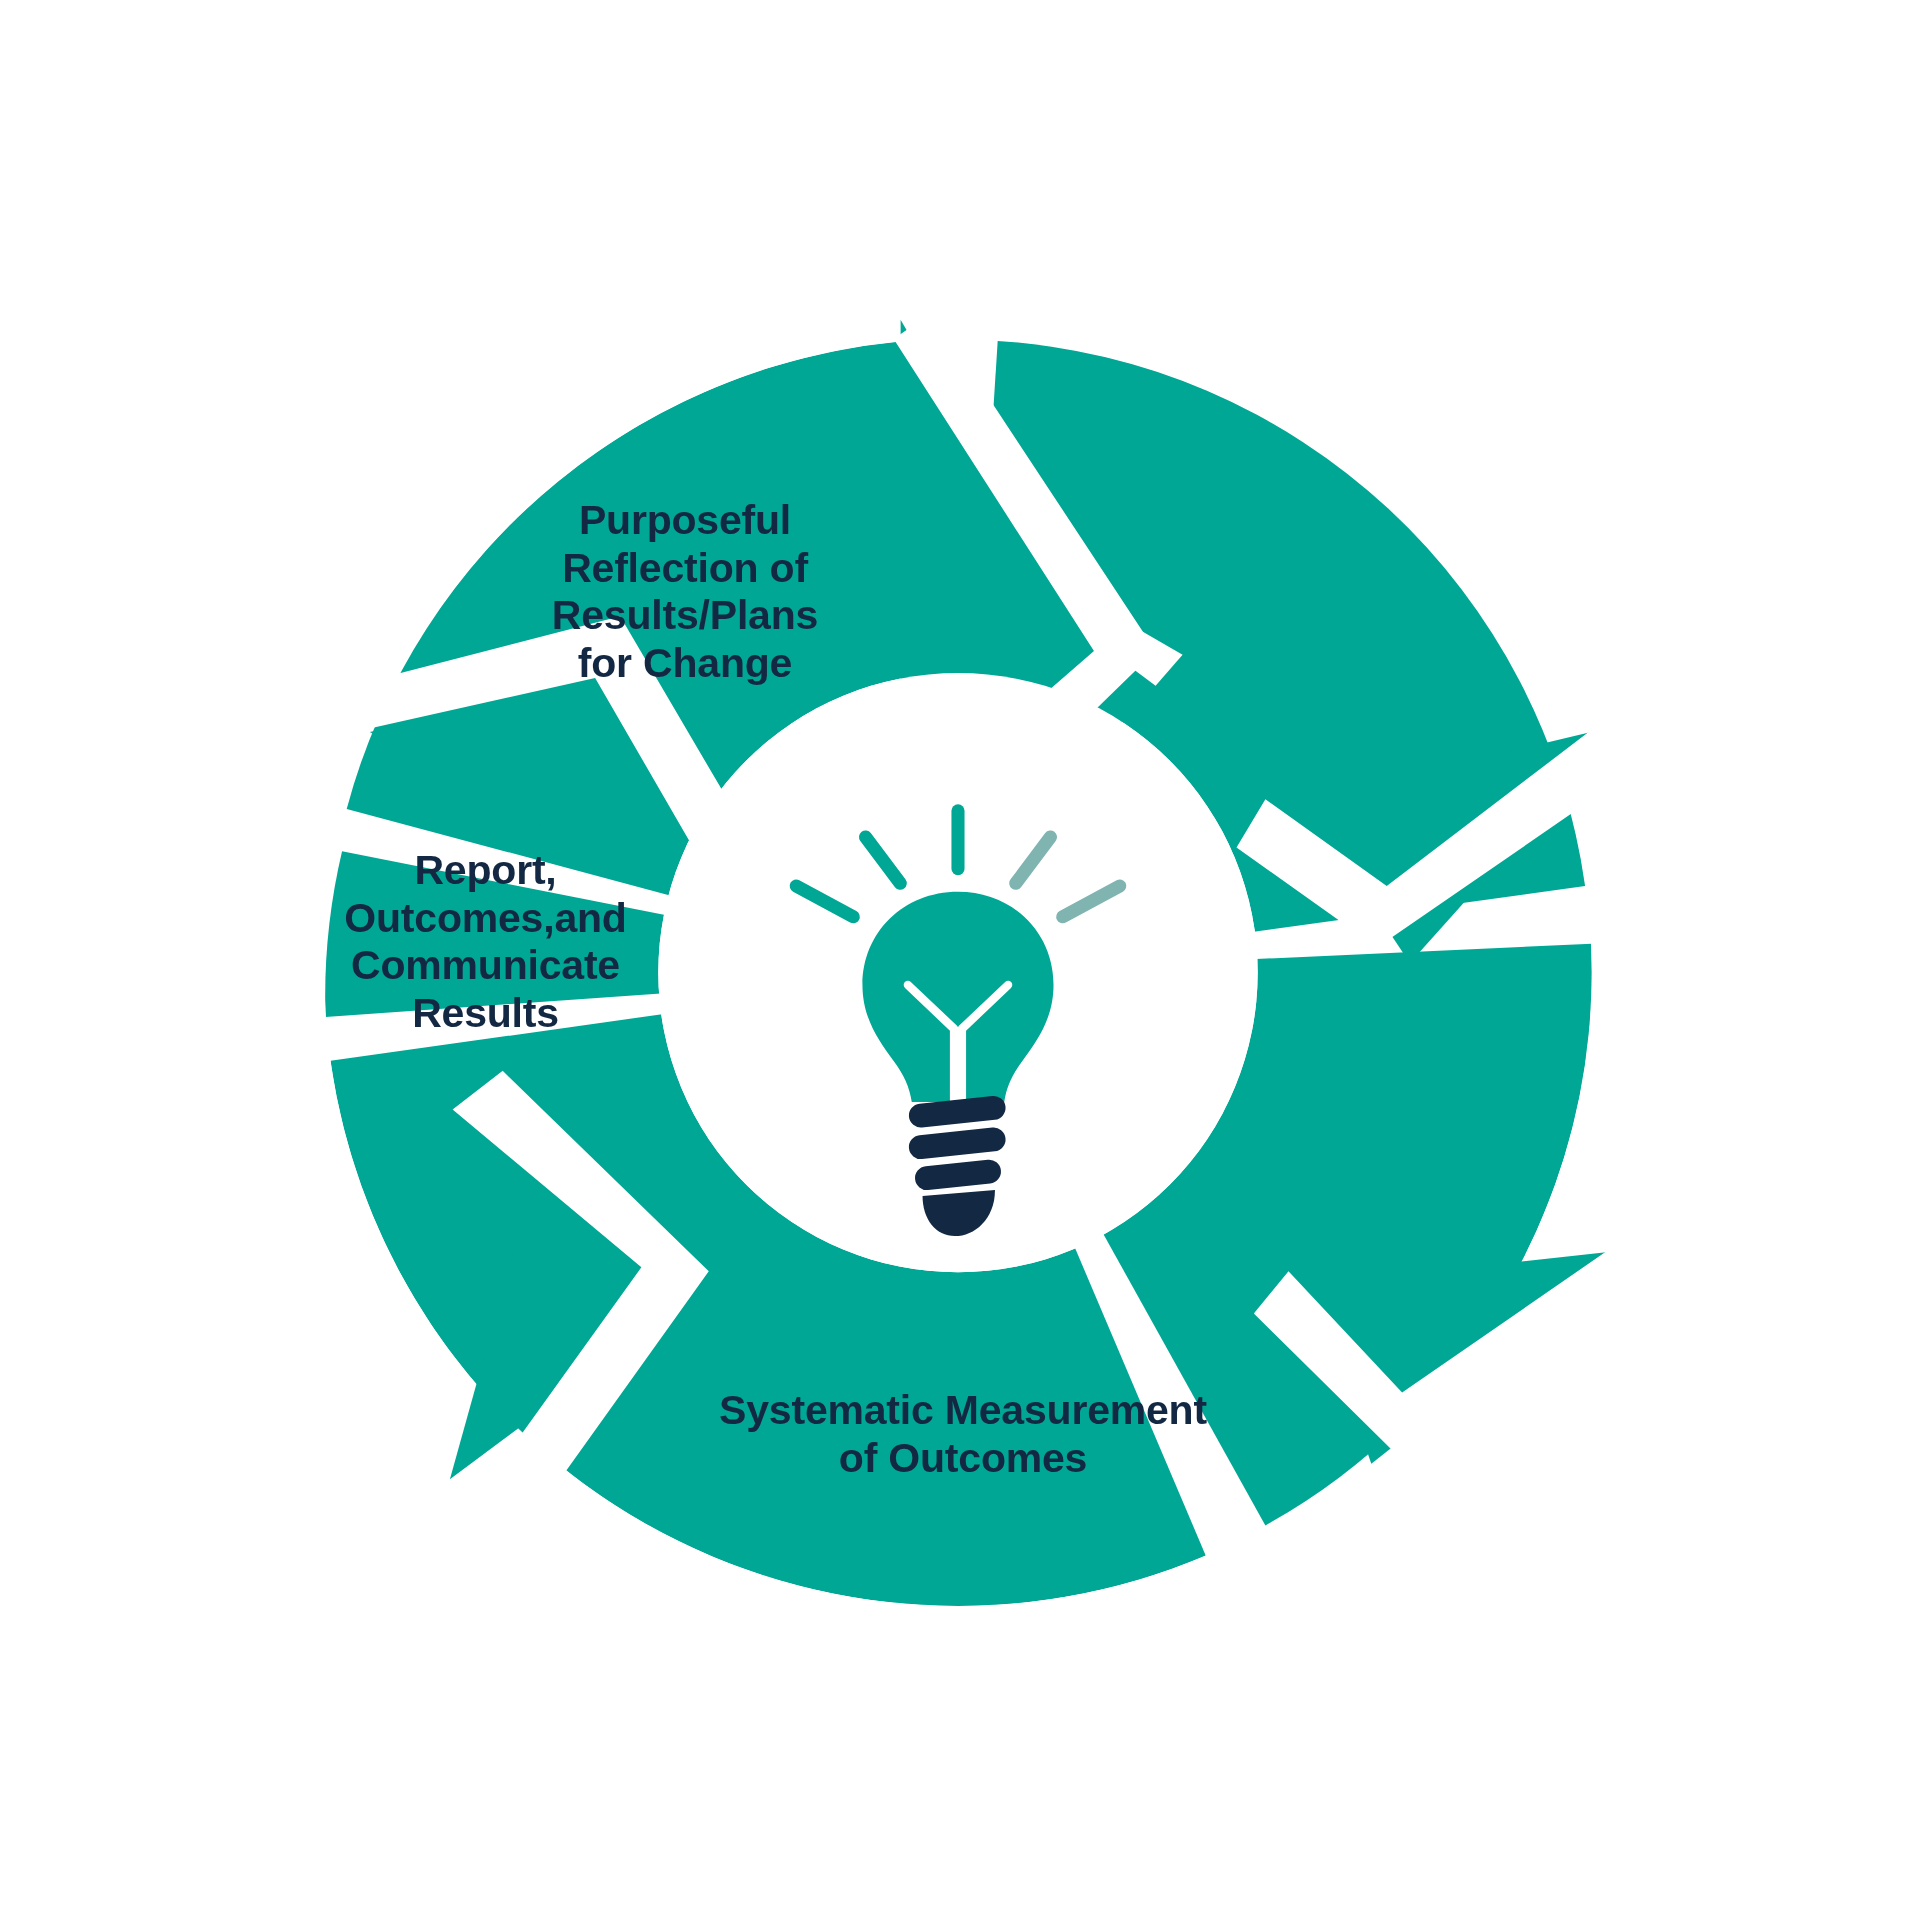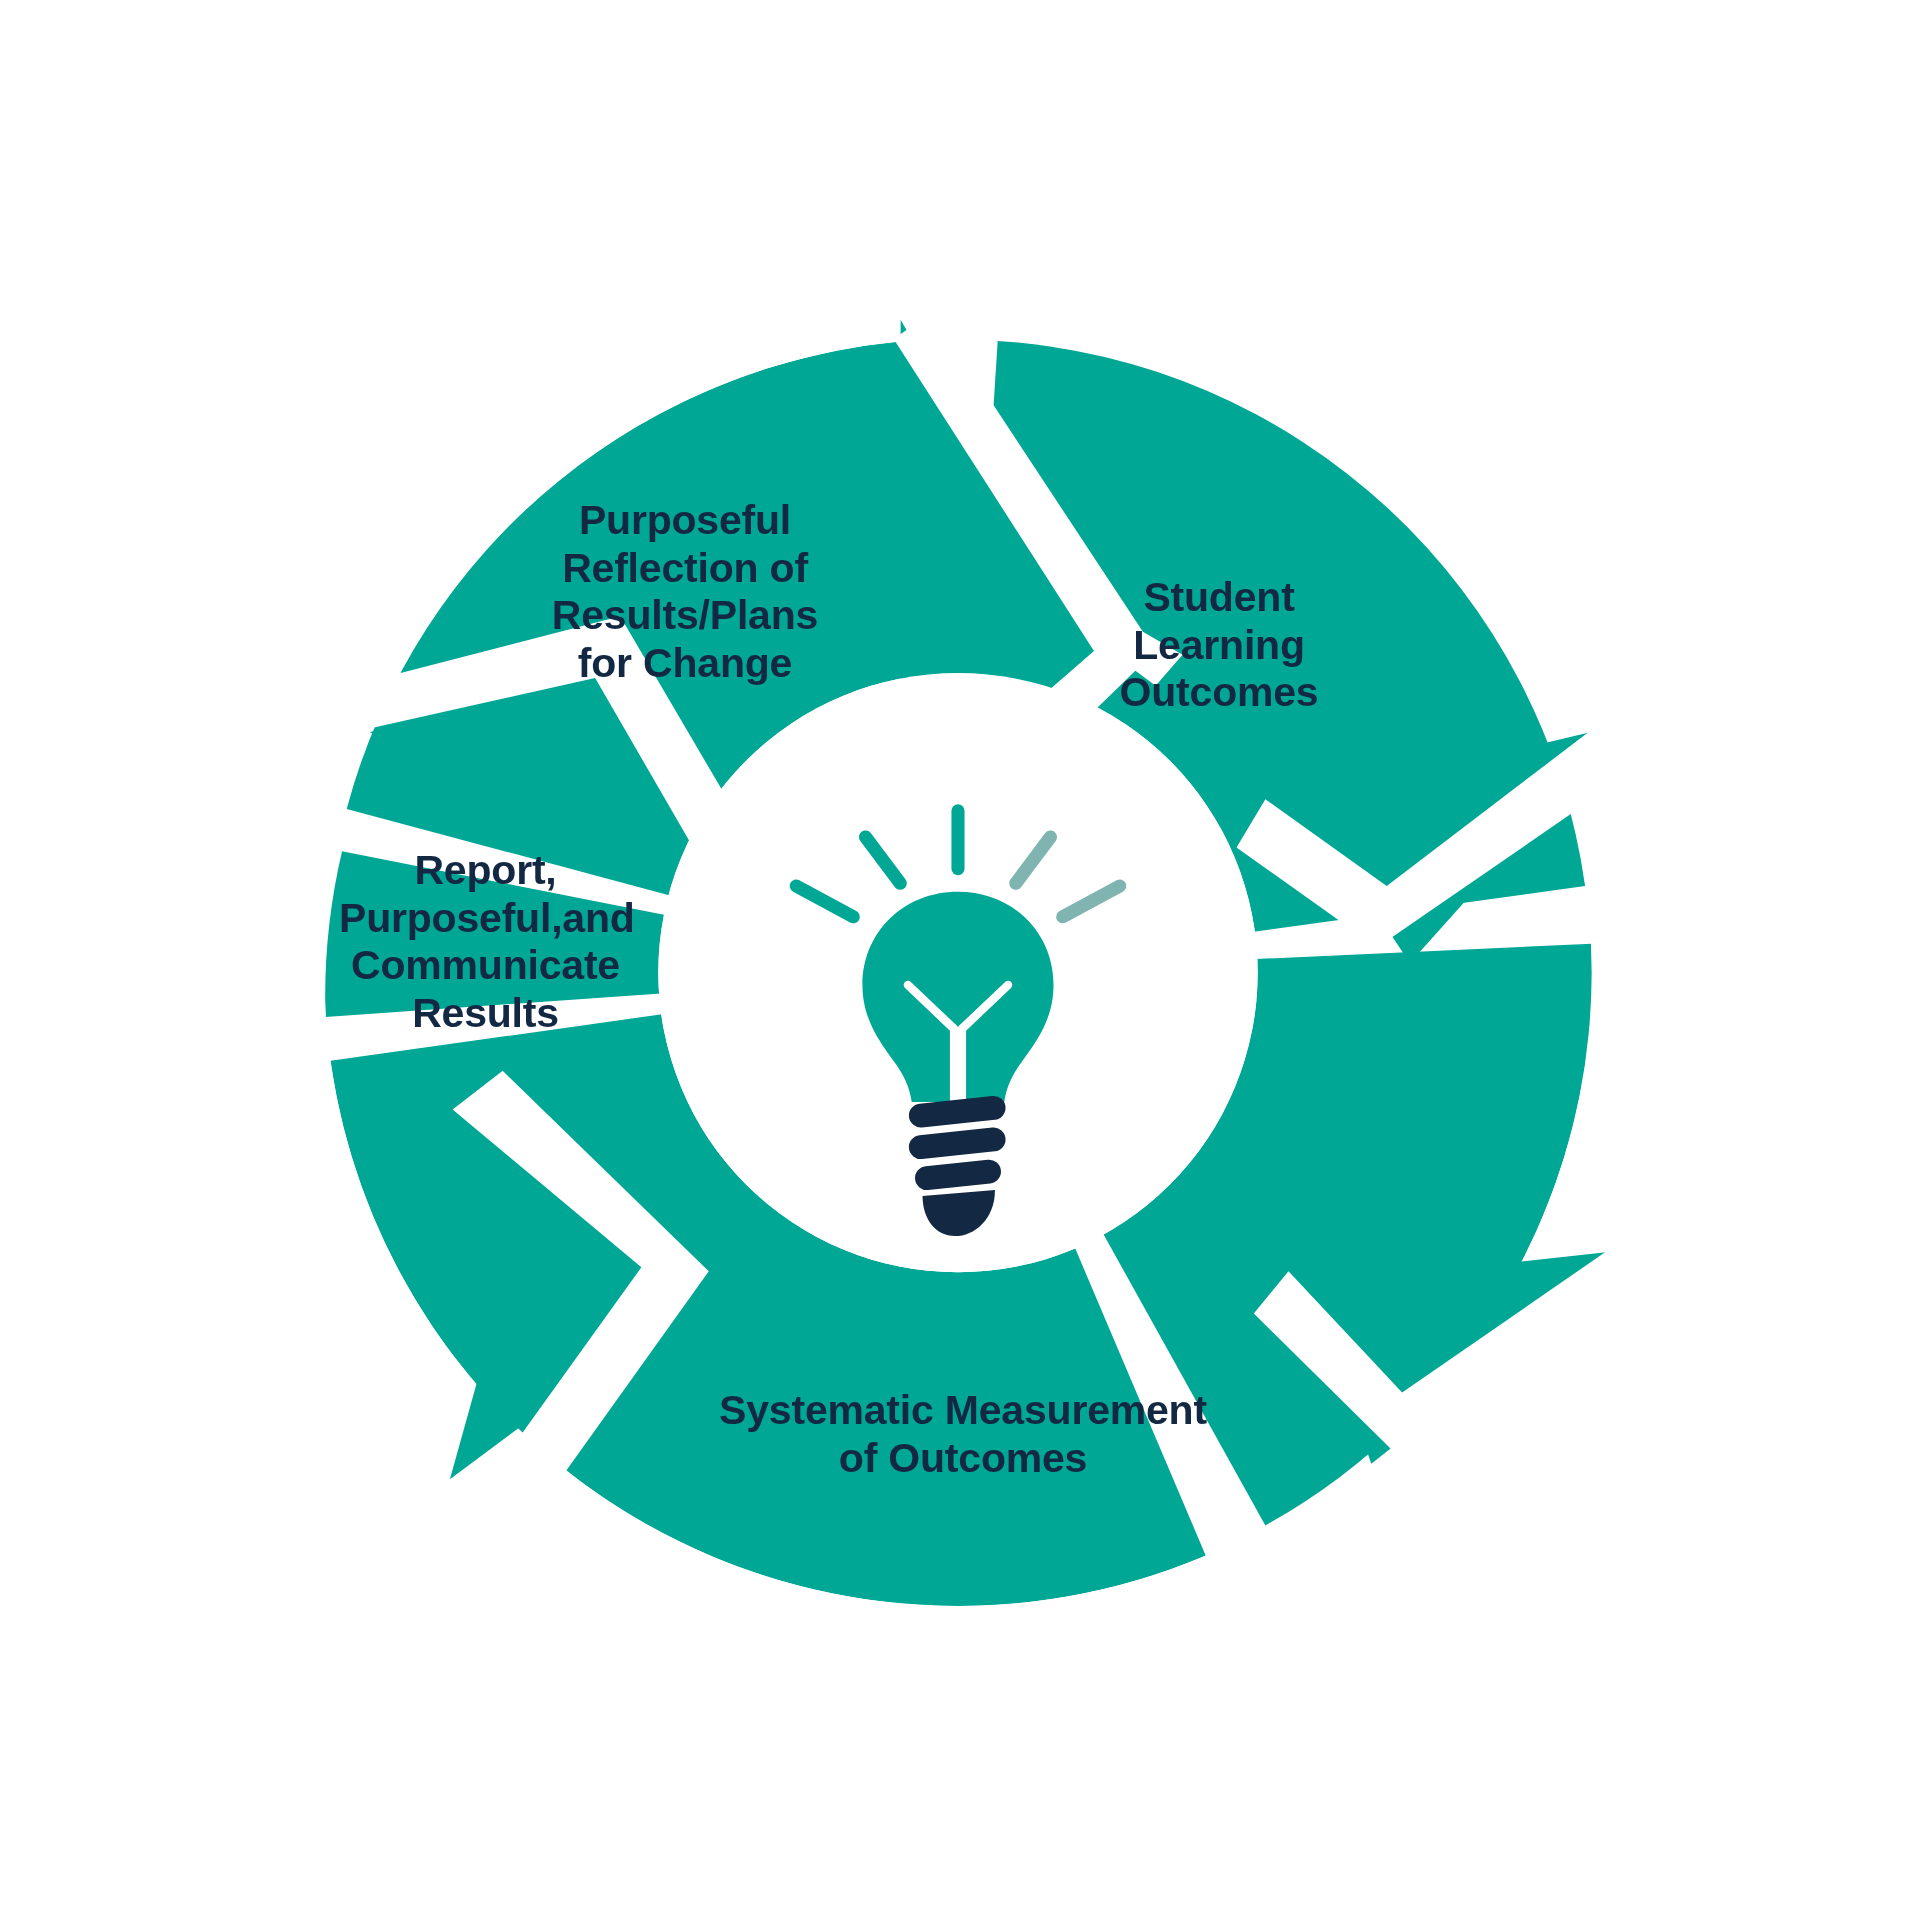--- a/index.html
+++ b/index.html
@@ -391,27 +391,24 @@
                  C -58 684 -92 640 -92 580 Z"></path>
       </g>
     </g>
   </svg>
 
   <div class="seg-label" id="label-reflection">Purposeful
 Reflection of
 Results/Plans
 for Change</div>
 
-  <div class="seg-label" id="label-outcomes">Student
-Learning
-Outcomes</div>
 
 
   <div class="seg-label" id="label-measurement">Systematic Measurement
 of Outcomes</div>
 
   <div class="seg-label" id="label-report">Report,
-Purposeful,and
+Outcomes,and
 Communicate
 Results</div>
 
 </div>
 
 
 </body></html>

